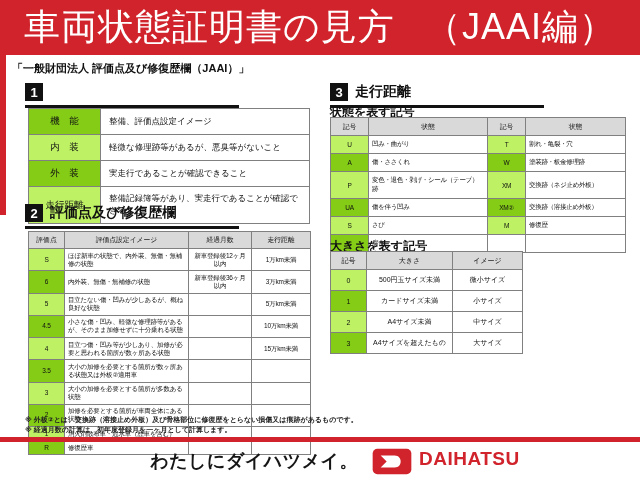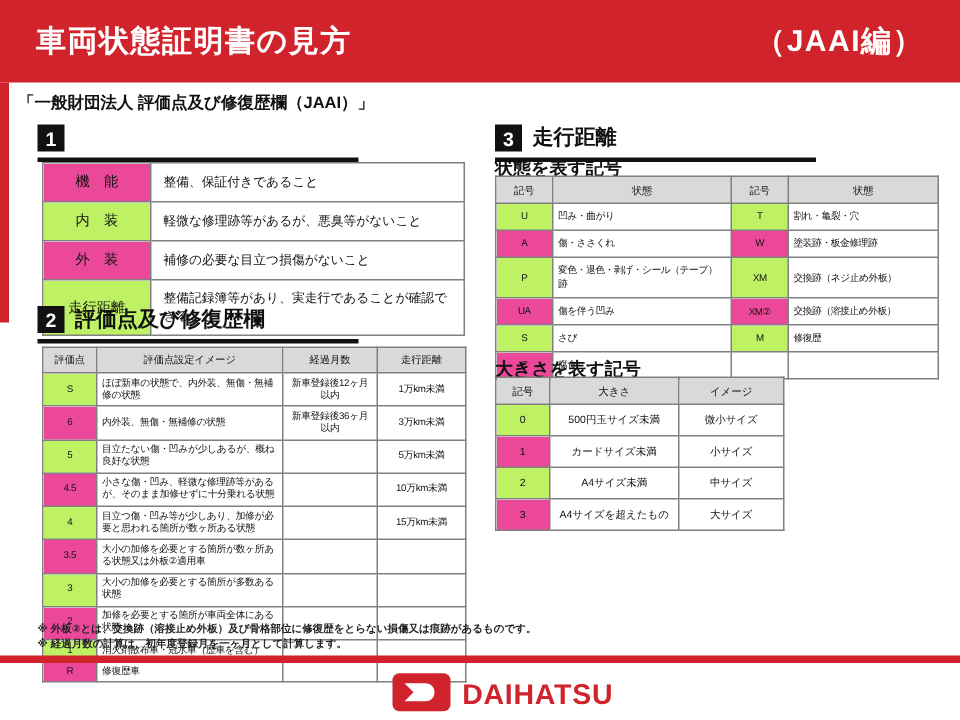--- a/index.html
+++ b/index.html
@@ -7,37 +7,37 @@
   body {
     position: relative; background: #ffffff; overflow: hidden;
     font-family: "Liberation Sans", "DejaVu Sans", sans-serif; color: #111;
   }
   
   .header {
     position: absolute; left: 0; top: 0; width: 640px; height: 55px;
     background: #d0232b; display: flex; align-items: center;
     justify-content: space-between; padding: 0 24px;
   }
-  .header .ttl { color: #fff; font-weight: bold; font-size: 20px; letter-spacing: 1px; }
+  .header .ttl { color: #fff; font-weight: normal; font-size: 36px; letter-spacing: 1px; }
   .left-strip { position: absolute; left: 0; top: 55px; width: 6px; height: 160px; background: #d0232b; }
   .subtitle { position: absolute; left: 12px; top: 61px; font-size: 11px; font-weight: bold; }
 
   
   .sec-head { position: absolute; display: flex; align-items: center; gap: 7px;
               border-bottom: 3px solid #111; padding-bottom: 4px; }
   .badge { background: #111; color: #fff; min-width: 18px; height: 18px; display: flex;
            align-items: center; justify-content: center; font-weight: bold; font-size: 13px; }
   .sec-title { font-weight: bold; font-size: 14px; }
   #sec1-head { left: 25px; top: 83px;  width: 214px; }
   #sec2-head { left: 25px; top: 204px; width: 214px; }
   #sec3-head { left: 330px; top: 83px; width: 214px; }
 
   table { border-collapse: collapse; table-layout: fixed; }
   td, th { border: 1px solid #808080; overflow: hidden; }
-  .shA { background: #ec4899; }
+  .shA { background: #84cc16; }
   .shB { background: #bef264; }
   .hdr { background: #d9d9d9; text-align: center; font-weight: normal; }
 
   
   #table1 { position: absolute; left: 28px; top: 108px; width: 282px; }
   #table1 td.lbl { width: 72px; text-align: center; font-size: 9.5px; padding: 6px 2px; }
   #table1 td.dsc { font-size: 8.5px; padding: 6px 8px; }
 
   
   #table2 { position: absolute; left: 28px; top: 231px; width: 282px; font-size: 6.5px; }
@@ -59,49 +59,49 @@
   #table3a td.sym { text-align: center; }
   #table3b { position: absolute; left: 330px; top: 251px; width: 192px; font-size: 7px; }
   #table3b th { font-size: 7px; padding: 3.5px 1px; }
   #table3b td { padding: 5px 2px; text-align: center; }
 
   
   .footer-line { position: absolute; left: 0; top: 437px; width: 640px; height: 5px; background: #d0232b; }
   .footer { position: absolute; left: 0; top: 444px; width: 640px; height: 34px;
             display: flex; align-items: center; justify-content: center; gap: 14px; padding-left: 30px; }
   .slogan { font-size: 18px; font-weight: bold; color: #151515; letter-spacing: 0.5px; }
-  .logo { display: flex; align-items: flex-end; gap: 7px; }
+  .logo { display: flex; align-items: flex-start; gap: 7px; }
   .brand { font-size: 19px; font-weight: bold; color: #d0232b; letter-spacing: 0.5px; }
 </style>
 </head>
 <body>
 
 <div class="header">
   <span class="ttl">車両状態証明書の見方</span>
   <span class="ttl">（JAAI編）</span>
 </div>
 <div class="left-strip"></div>
 <div class="subtitle">「一般財団法人 評価点及び修復歴欄（JAAI）」</div>
 
 <div class="sec-head" id="sec1-head">
   <span class="badge">1</span>
 </div>
 <table id="table1">
   <tbody>
     <tr>
       <td class="lbl shA">機　能</td>
-      <td class="dsc">整備、保証付きであること</td>
+      <td class="dsc">整備、評価点設定イメージ</td>
     </tr>
     <tr>
       <td class="lbl shB">内　装</td>
       <td class="dsc">軽微な修理跡等があるが、悪臭等がないこと</td>
     </tr>
     <tr>
       <td class="lbl shA">外　装</td>
-      <td class="dsc">補修の必要な目立つ損傷がないこと</td>
+      <td class="dsc">実走行であることが確認できること</td>
     </tr>
     <tr>
       <td class="lbl shB">走行距離</td>
       <td class="dsc">整備記録簿等があり、実走行であることが確認できること</td>
     </tr>
   </tbody>
 </table>
 
 <div class="sec-head" id="sec2-head">
   <span class="badge">2</span>
@@ -282,20 +282,21 @@
     <tr>
       <td class="shA">3</td>
       <td>A4サイズを超えたもの</td>
       <td>大サイズ</td>
     </tr>
   </tbody>
 </table>
 
 <div class="footer-line"></div>
 <div class="footer">
+  <span class="slogan">わたしにダイハツメイ。</span>
   <span class="logo">
     <svg width="40" height="27" viewBox="0 0 60 40">
       <rect x="1" y="1" width="58" height="38" rx="7" fill="#d0232b"></rect>
       <path d="M13 11 L34 11 C46 11 46 29 34 29 L13 29 L22 20 Z" fill="#ffffff"></path>
     </svg>
     <span class="brand">DAIHATSU</span>
   </span>
 </div>
 
 </body></html>

